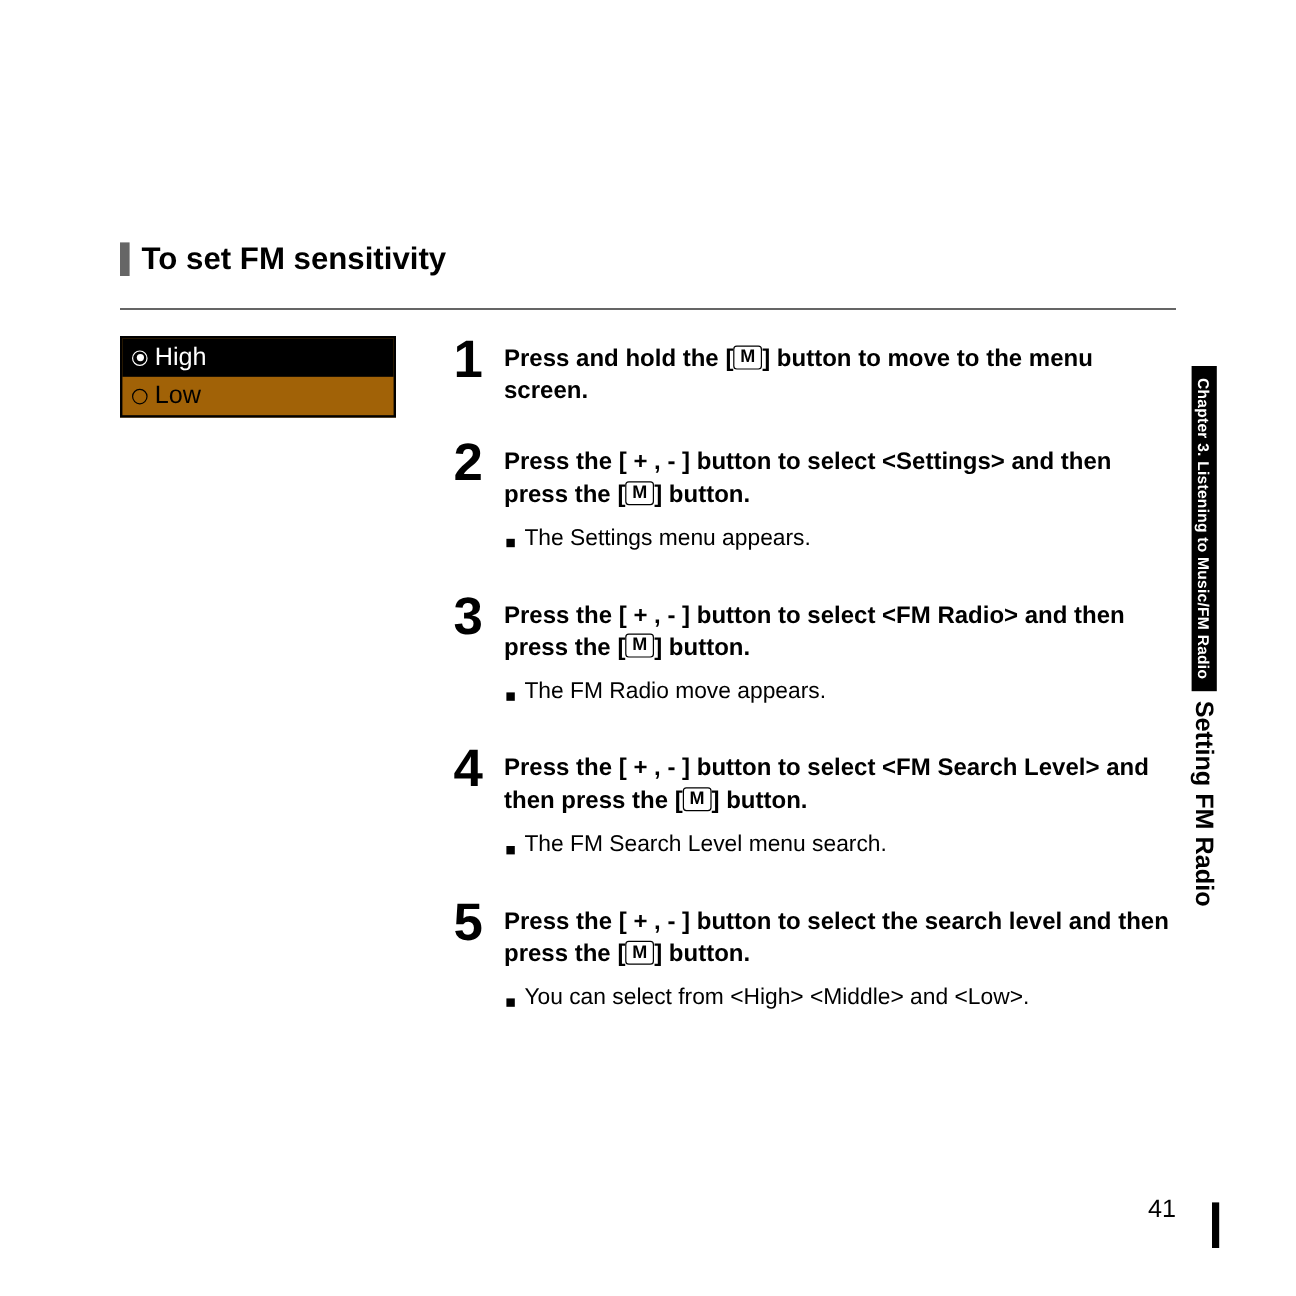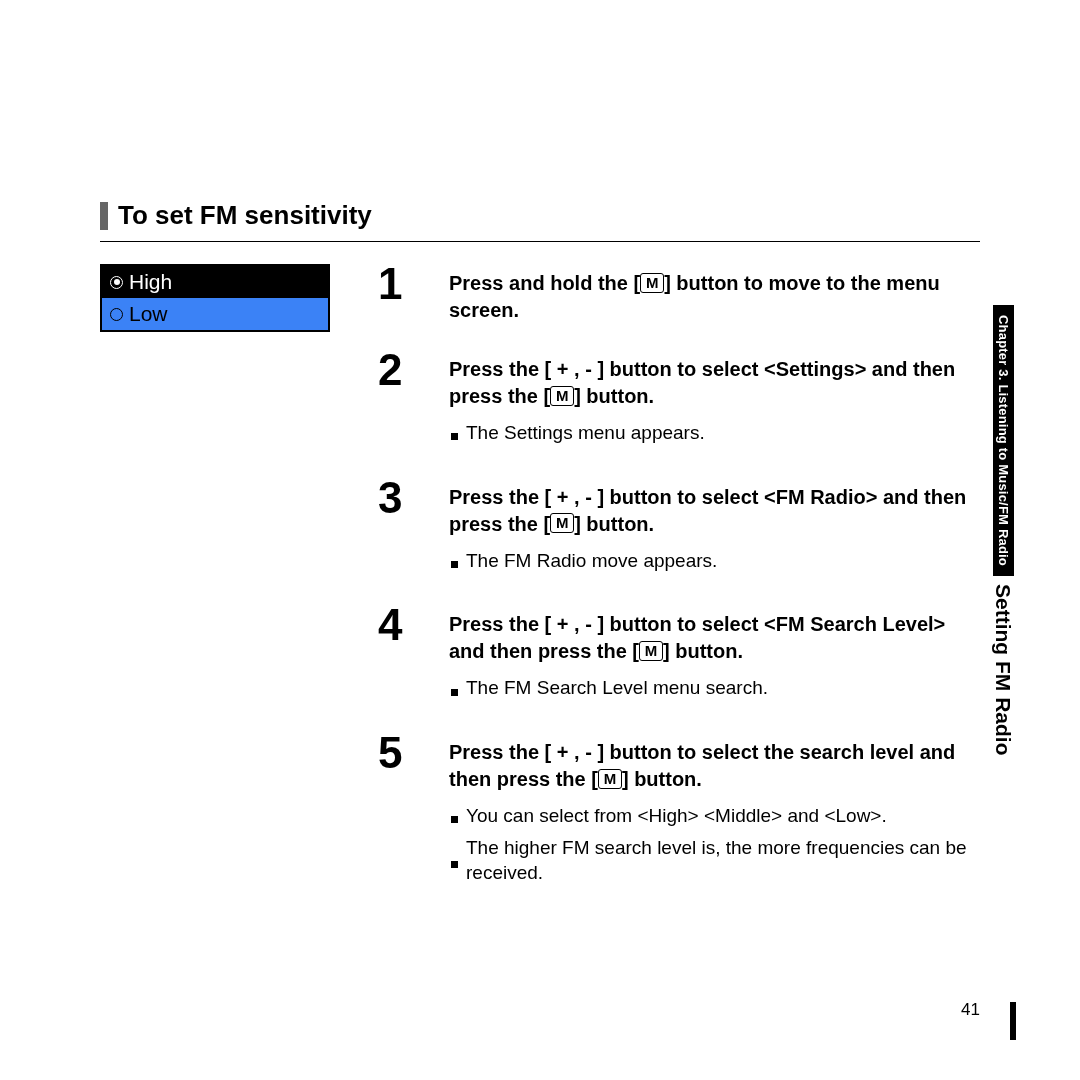--- a/index.html
+++ b/index.html
@@ -9,42 +9,42 @@
       background: #fff;
       font-family: Arial, Helvetica, sans-serif;
       color: #000;
       position: relative;
       padding: 200px 100px 60px 100px;
     }
     .heading-row {
       display: flex;
       align-items: center;
       border-bottom: 1px solid #000;
-      padding-bottom: 10px;
+      padding-bottom: 26px;
       margin-bottom: 22px;
     }
     .heading-bar {
       width: 8px;
       height: 28px;
       background: #666;
       margin-right: 10px;
     }
     .heading-text {
       font-size: 26px;
       font-weight: bold;
     }
     .content {
       display: flex;
       align-items: flex-start;
       gap: 48px;
     }
     .device-screen {
       width: 230px;
       border: 2px solid #000;
-      background: #3b82f6;
+      background: #a16207;
       flex: 0 0 auto;
     }
     .device-row {
       display: flex;
       align-items: center;
       padding: 4px 8px;
       font-size: 21px;
       gap: 6px;
     }
     .device-row.selected {
@@ -76,21 +76,20 @@
     }
     .step-num {
       font-size: 44px;
       font-weight: bold;
       line-height: 0.9;
       min-width: 30px;
     }
     .step-body {
       padding-top: 6px;
       font-size: 20px;
-      margin-left: 29px;
     }
     .step-main {
       font-weight: bold;
       line-height: 1.35;
     }
     .m-button {
       display: inline-flex;
       align-items: center;
       justify-content: center;
       width: 24px;
@@ -149,21 +148,21 @@
       text-orientation: mixed;
       font-size: 21px;
       font-weight: bold;
       padding: 8px 0 0 0;
       white-space: nowrap;
     }
     .page-num {
       position: absolute;
       right: 100px;
       bottom: 60px;
-      font-size: 17px;
+      font-size: 21px;
       margin-top: 37px;
     }
     .page-accent {
       position: absolute;
       right: 64px;
       bottom: 40px;
       width: 6px;
       height: 38px;
       background: #000;
     }
@@ -234,24 +233,20 @@
       </div>
       <div class="step">
         <div class="step-num">5</div>
         <div class="step-body">
           <div class="step-main"><span>Press the [ + , - ] button to select the search level and then press the [</span><span class="m-button">M</span><span>] button.</span></div>
           <div class="step-notes">
             <div class="note">
               <span class="note-bullet"></span>
               <span>You can select from &lt;High&gt; &lt;Middle&gt; and &lt;Low&gt;.</span>
             </div>
-            <div class="note">
-              <span class="note-bullet"></span>
-              <span>The higher FM search level is, the more frequencies can be received.</span>
-            </div>
           </div>
         </div>
       </div>
     </div>
 </div>
 
 <div class="side-tab">
   <div class="side-chapter">Chapter 3.  Listening to Music/FM Radio</div>
   <div class="side-section">Setting FM Radio</div>
 </div>

